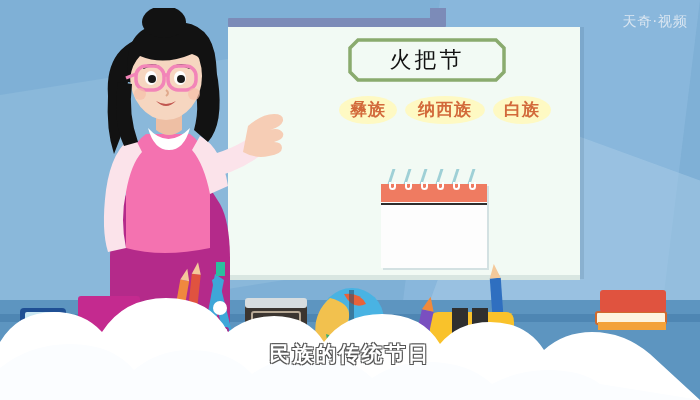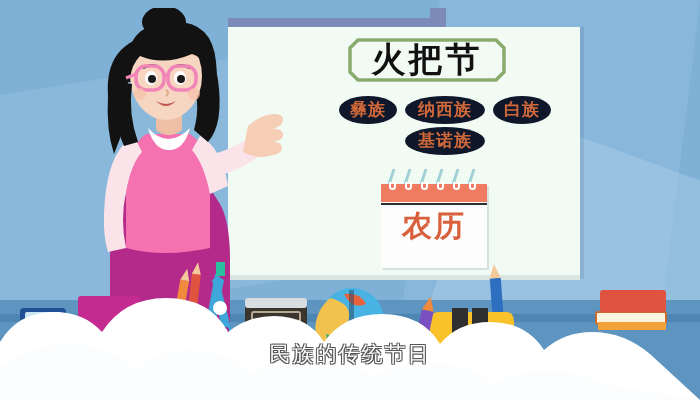--- a/index.html
+++ b/index.html
@@ -30,27 +30,27 @@
   .board-edge{position:absolute;left:228px;top:275px;width:352px;height:5px;
     background:#d9e6e1;}
   .board-shadow{position:absolute;left:576px;top:27px;width:8px;height:252px;
     background:rgba(40,70,100,.13);}
 
   
   .banner{position:absolute;left:348px;top:38px;width:158px;height:44px;}
   .banner svg{display:block;}
   .banner-text{position:absolute;left:0;top:0;width:158px;height:44px;
     display:flex;align-items:center;justify-content:center;
-    font-size:34px;font-weight:bold;color:#111;letter-spacing:3px;
+    font-size:22px;font-weight:normal;color:#111;letter-spacing:3px;
     font-family:"DejaVu Sans","Liberation Sans",sans-serif;}
 
   
   .tags{position:absolute;left:300px;top:96px;width:290px;}
   .tag-row{display:flex;justify-content:center;gap:8px;margin-bottom:3px;}
-  .tag{background:#0f172a;border-radius:50%/50%;
+  .tag{background:#fef9c3;border-radius:50%/50%;
     padding:5px 11px;color:#d2693a;font-size:17px;font-weight:bold;
     letter-spacing:1px;line-height:1.05;white-space:nowrap;}
   .tag.wide{padding:5px 13px;}
 
   
   .cal{position:absolute;left:381px;top:176px;width:106px;height:92px;}
   .cal-body{position:absolute;left:0;top:8px;width:106px;height:84px;
     background:#fdfdfd;box-shadow:2px 2px 0 rgba(120,150,170,.25);}
   .cal-head{position:absolute;left:0;top:8px;width:106px;height:18px;
     background:#ef7b61;}
@@ -67,21 +67,21 @@
   .person{position:absolute;left:48px;top:8px;width:240px;height:330px;}
 
   
   .clutter{position:absolute;left:0;top:250px;width:700px;height:110px;}
 
   
   .clouds{position:absolute;left:0;bottom:0;width:700px;height:130px;}
 
   
   .subtitle{position:absolute;left:0;top:340px;width:700px;text-align:center;
-    font-size:21px;font-weight:normal;color:#ffffff;letter-spacing:2px;
+    font-size:21px;font-weight:bold;color:#ffffff;letter-spacing:2px;
     text-shadow:-1px -1px 0 #555,1px -1px 0 #555,-1px 1px 0 #555,1px 1px 0 #555;}
 
   
   .watermark{position:absolute;right:12px;top:13px;font-size:14px;
     color:#e8eef5;opacity:.85;letter-spacing:1px;}
 </style>
 </head>
 <body>
 
 <div id="stage">
@@ -105,21 +105,20 @@
     <div class="banner-text">火把节</div>
   </div>
 
   <div class="tags">
     <div class="tag-row">
       <span class="tag">彝族</span>
       <span class="tag wide">纳西族</span>
       <span class="tag">白族</span>
     </div>
     <div class="tag-row">
-      <span class="tag wide">基诺族</span>
     </div>
   </div>
 
   <div class="cal">
     <div class="cal-body"></div>
     <div class="cal-head"></div>
     <div class="ring" style="left:8px">
         <b></b>
         <i></i>
       </div>
@@ -137,21 +136,20 @@
       </div>
     <div class="ring" style="left:72px">
         <b></b>
         <i></i>
       </div>
     <div class="ring" style="left:88px">
         <b></b>
         <i></i>
       </div>
     <div class="cal-line"></div>
-    <div class="cal-top-text">农历</div>
 
   </div>
 
   <svg class="person" viewBox="0 0 240 330">
 
     <path d="M150 150 q38 -8 62 -28 l12 16 q-28 26 -70 34 z" fill="#fbe3ea"></path>
     <path d="M200 118 q14 -12 26 -12 q10 0 9 7 q-2 6 -13 9 q9 -3 13 3 q2 6 -9 9 q8 0 8 6 q0 6 -13 8 q-14 3 -26 -4 z" fill="#f6cdb5"></path>
 
     <path d="M62 330 L62 252 q0 -38 10 -56 l14 -22 h72 l14 22 q10 18 10 56 l0 78 z" fill="#b42a8a"></path>
     <path d="M78 240 q36 10 84 0 l0 -62 q0 -38 -20 -52 h-44 q-20 14 -20 52 z" fill="#f472b0"></path>
@@ -263,14 +261,15 @@
 
   <svg class="clouds" viewBox="0 0 700 130" preserveAspectRatio="none">
     <path d="M0 130 L0 72 q18 -30 54 -30 q30 0 48 20 q22 -34 64 -34 q44 0 62 34 q20 -16 46 -16 q34 0 50 26
              q20 -28 58 -28 q40 0 58 30 q18 -22 50 -22 q36 0 54 28 q20 -18 48 -18 q32 0 58 22 L700 130 Z" fill="#ffffff"></path>
     <path d="M0 130 L0 98 q30 -24 70 -24 q42 0 64 26 q24 -20 56 -20 q40 0 62 24 q26 -18 58 -18 q40 0 62 22
              q24 -16 56 -16 q40 0 64 22 q26 -14 56 -14 q34 0 52 14 L700 130 Z" fill="#fbfdff"></path>
   </svg>
 
   <div class="subtitle">民族的传统节日</div>
 
+  <div class="watermark">天奇·视频</div>
 
 </div>
 
 </body></html>

